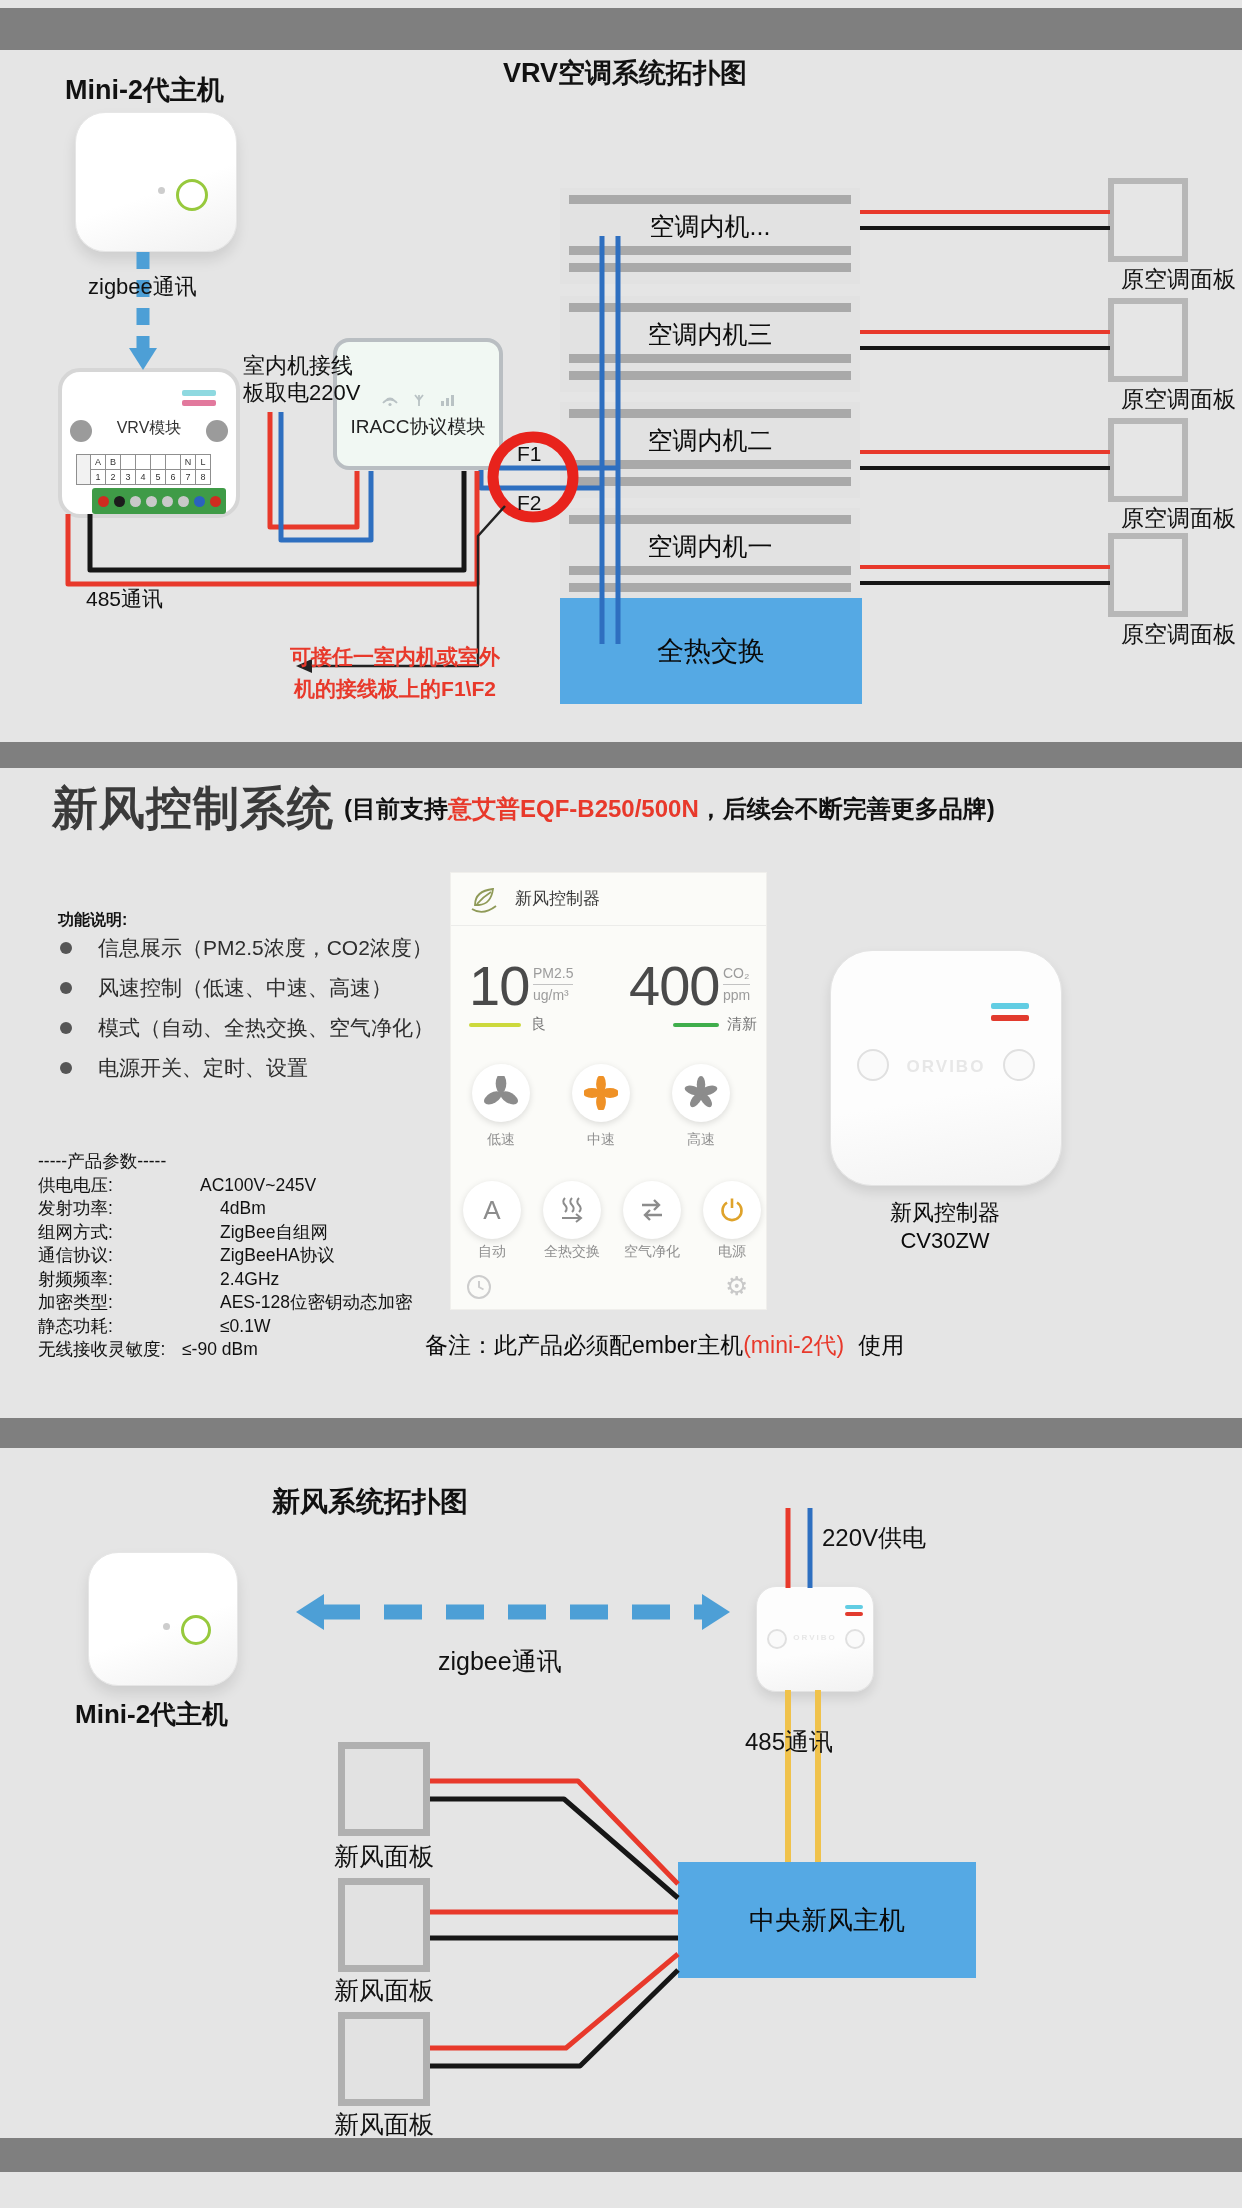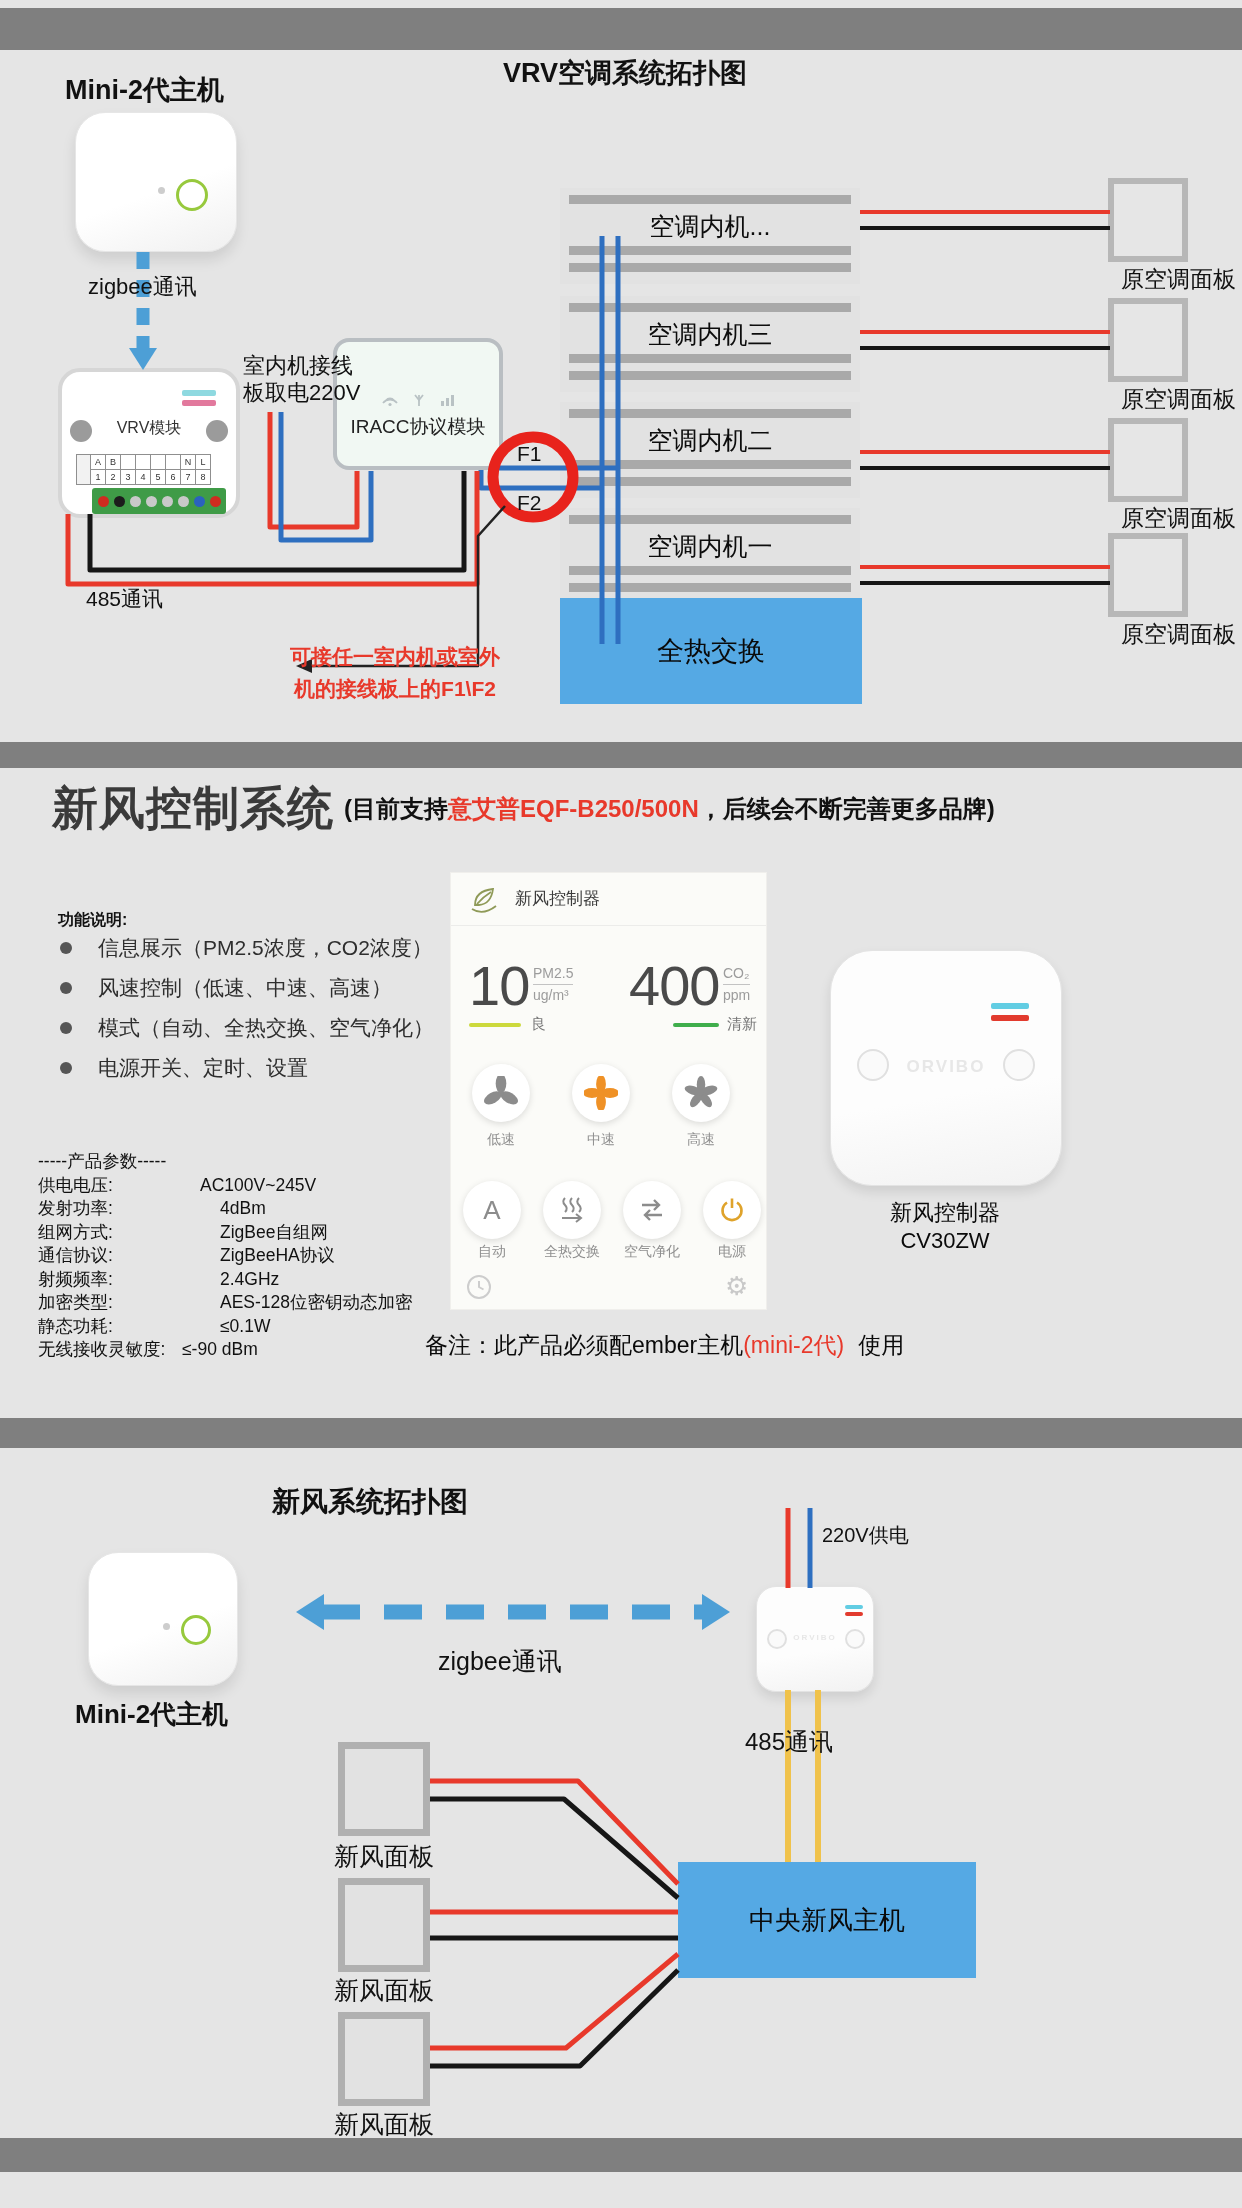--- a/index.html
+++ b/index.html
@@ -419,21 +419,21 @@
     <div class="screw" style="left:172px;top:98px;width:28px;height:28px;"></div>
     <div class="logo" style="top:106px;font-size:17px;">ORVIBO</div>
   </div>
   <div class="s2dev-label" style="top:1198px;">新风控制器</div>
   <div class="s2dev-label" style="top:1228px;">CV30ZW</div>
 
   <div class="remark"><span>备注：此产品必须配ember主机</span><span class="red">(mini-2代)</span><span style="margin-left:14px;">使用</span></div>
 
   <div class="lbl center" style="left:230px;top:1483px;width:280px;font-size:28px;font-weight:bold;">新风系统拓扑图</div>
 
-  <div class="lbl" style="left:822px;top:1522px;font-size:20px;">220V供电</div>
+  <div class="lbl" style="left:822px;top:1522px;font-size:24px;">220V供电</div>
 
   <div class="hub" style="left:88px;top:1552px;width:148px;height:132px;">
     <div class="dot" style="left:74px;top:70px;"></div>
     <div class="ring" style="left:92px;top:62px;width:24px;height:24px;"></div>
   </div>
   <div class="lbl" style="left:75px;top:1697px;font-size:26px;font-weight:bold;">Mini-2代主机</div>
 
   <div class="lbl" style="left:438px;top:1645px;font-size:25px;">zigbee通讯</div>
 
   <div class="ctrl" style="left:756px;top:1586px;width:116px;height:104px;border-radius:20px;">

